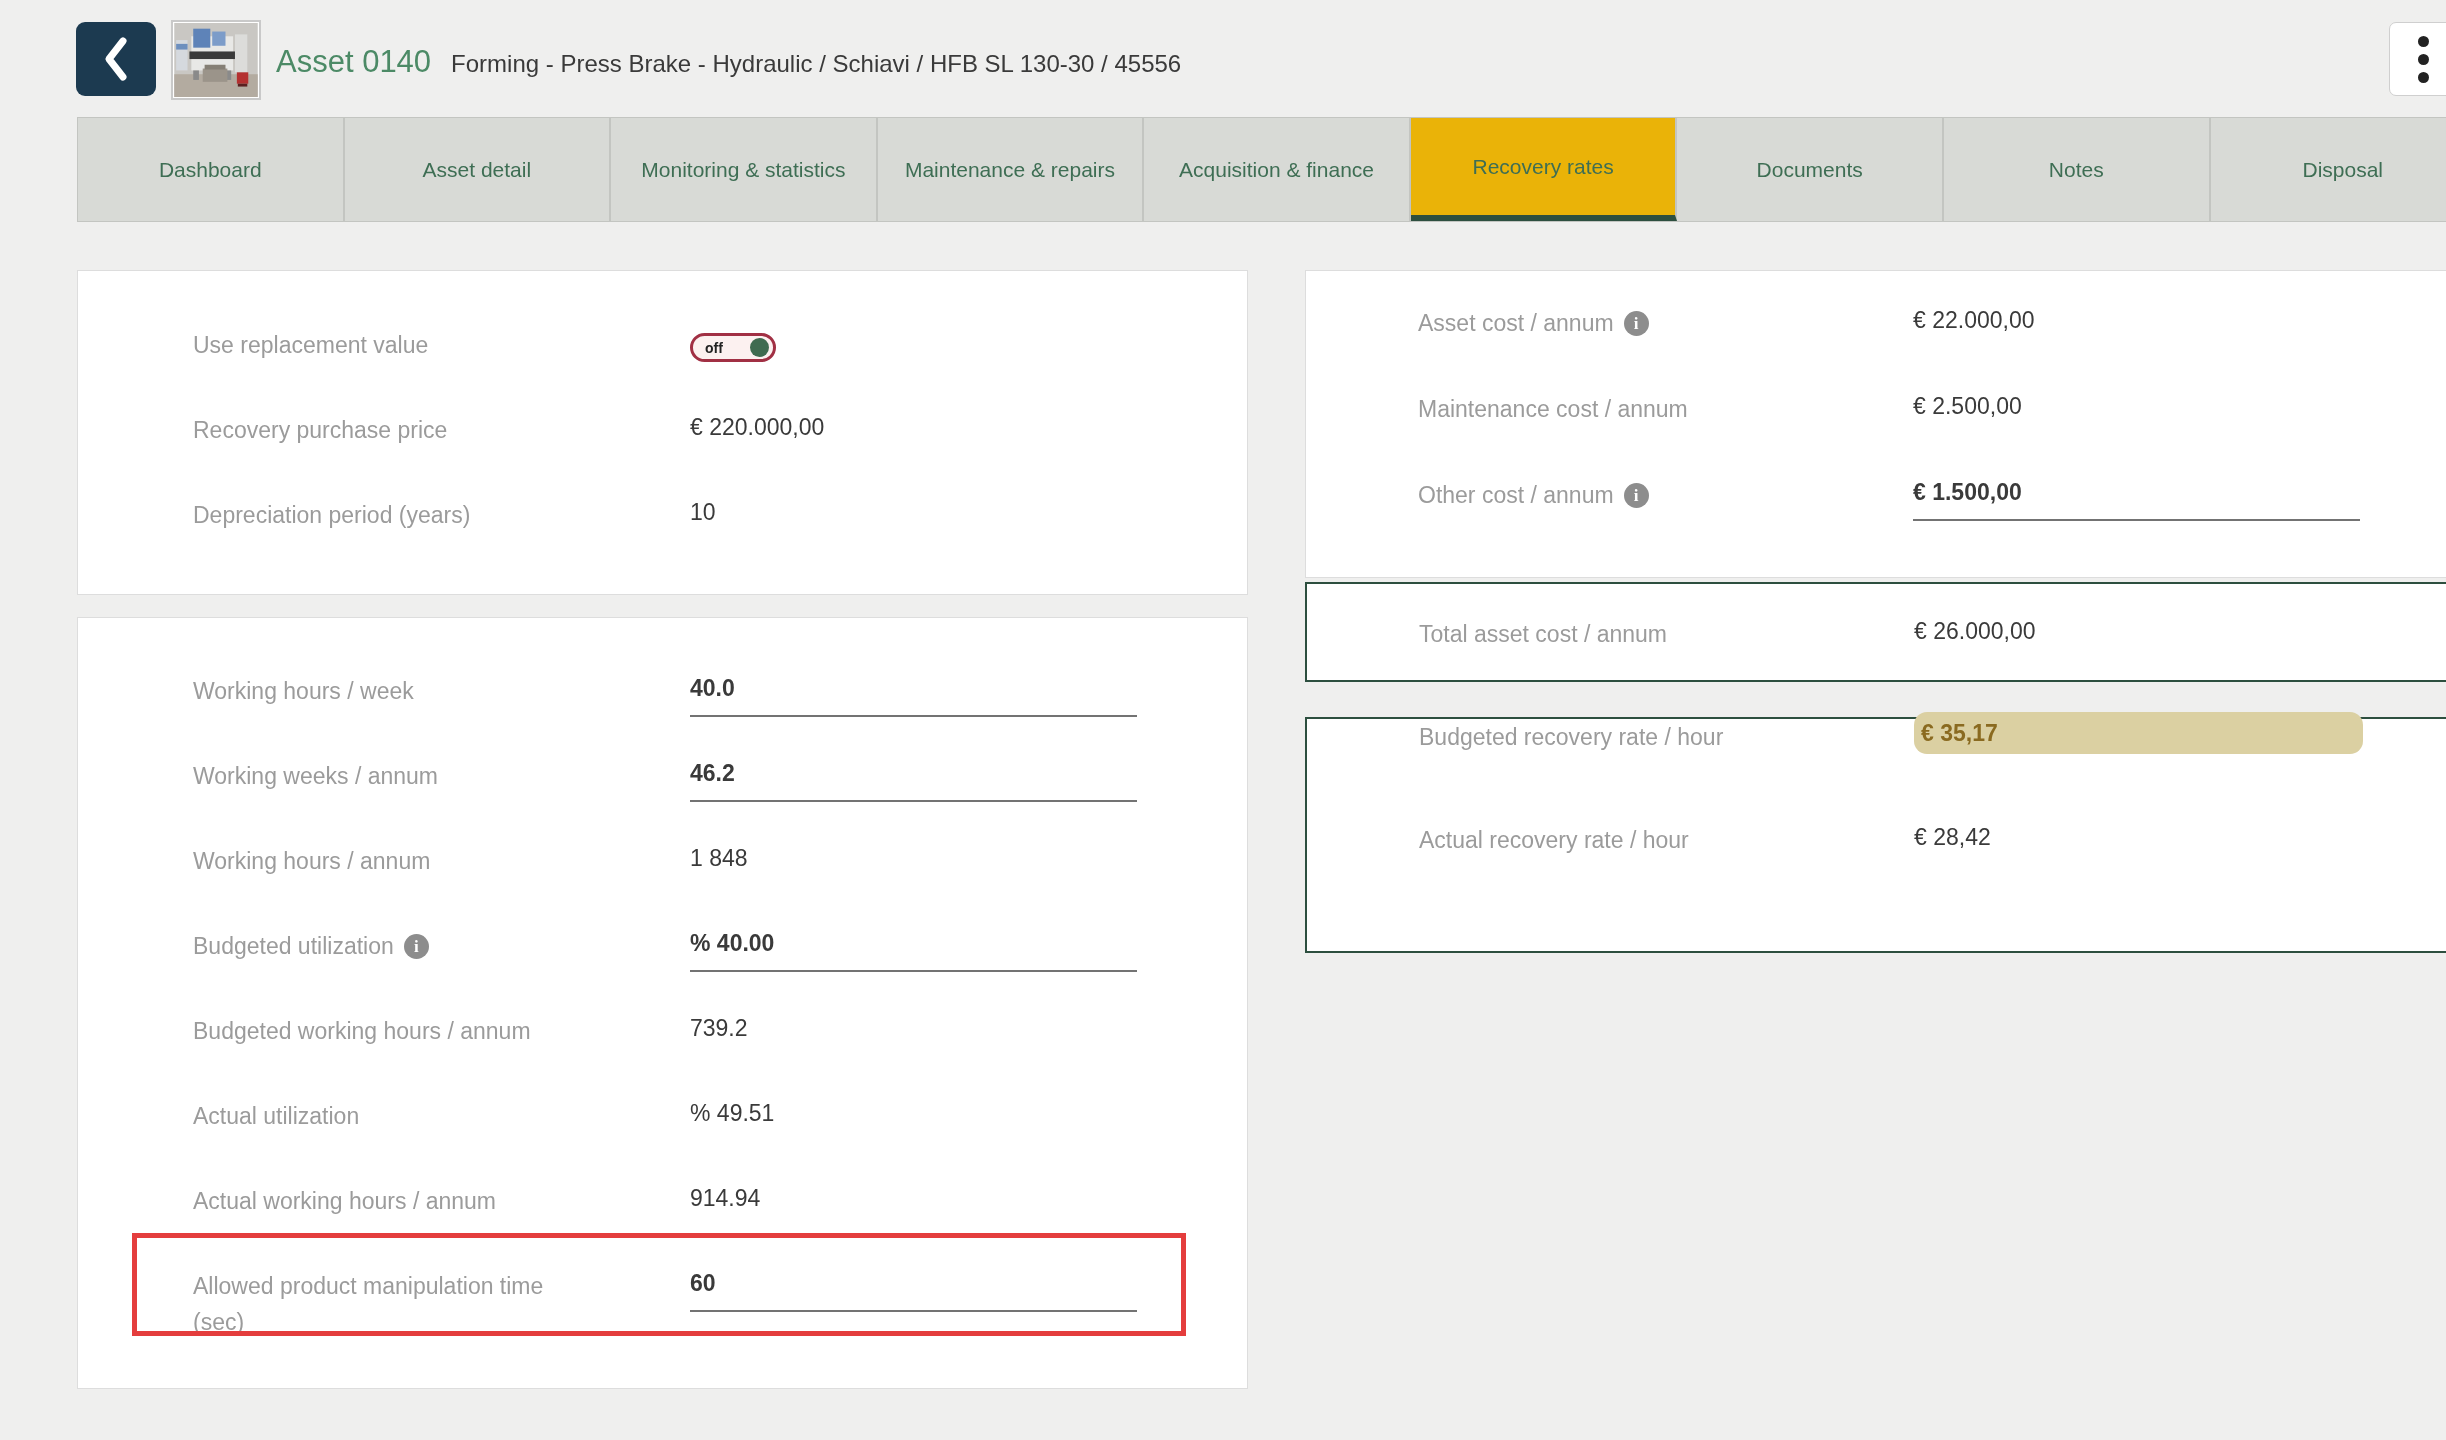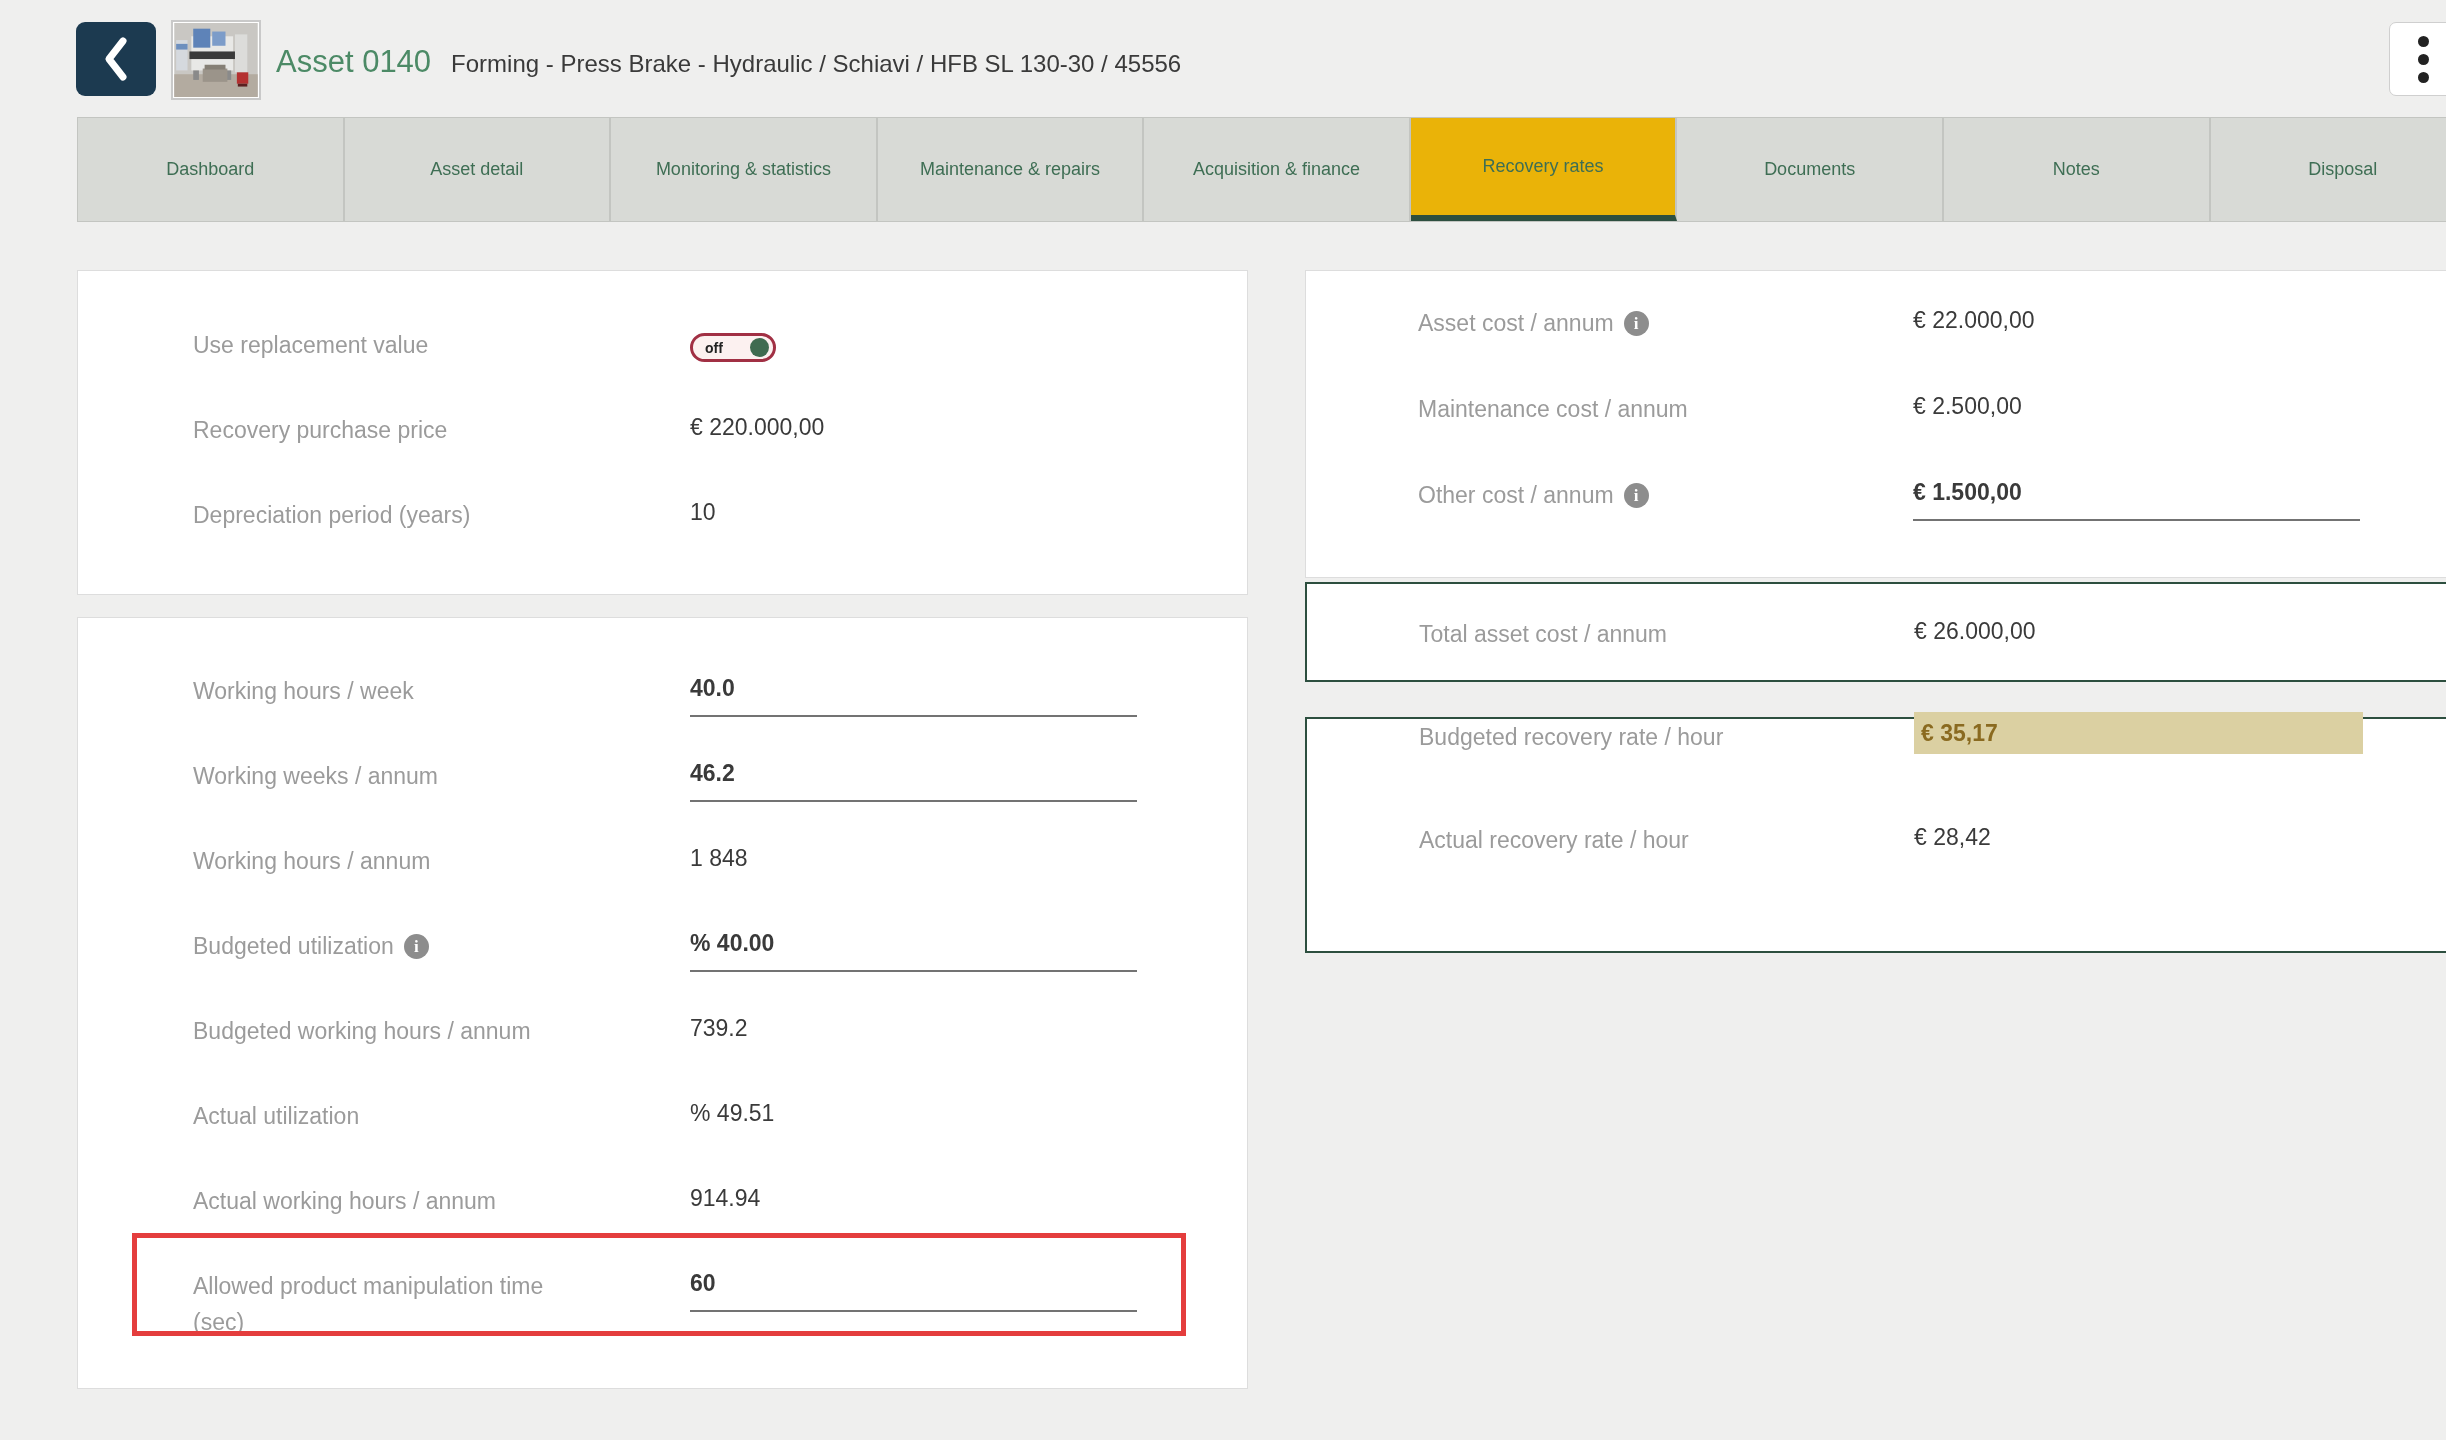--- a/index.html
+++ b/index.html
@@ -27,21 +27,21 @@
   .page-title{font-size:31px;color:var(--title-green);align-self:center;padding-top:6px;}
   .page-subtitle{font-size:24px;color:#3a3a3a;margin-left:20px;align-self:center;padding-top:9px;}
   .kebab-btn{position:absolute;left:2345px;top:22px;width:68px;height:74px;background:#fff;
              border:1px solid #cfcfcf;border-radius:7px;display:flex;flex-direction:column;
              align-items:center;justify-content:center;cursor:pointer;}
   .kebab-btn .dot{width:11px;height:11px;border-radius:50%;background:#222;margin:3.5px 0;}
 
   
   .tabbar{position:absolute;left:33px;top:117px;width:2399px;height:105px;display:flex;
           border:1px solid #c3c5c1;background:#d8dad6;}
-  .tab{flex:1;display:flex;align-items:center;justify-content:center;font-size:18px;
+  .tab{flex:1;display:flex;align-items:center;justify-content:center;font-size:21px;
        color:var(--tab-green);background:#d8dad6;border-right:2px solid #c3c5c1;cursor:pointer;}
   .tab:last-child{border-right:none;}
   .tab.active{background:#eab308;border-bottom:6px solid var(--accent-green);}
 
   
   .panel{position:absolute;background:#fff;border:1px solid #dddddd;}
   .panel.green{border:2px solid var(--accent-green);}
   #panel-replacement{left:33px;top:270px;width:1171px;height:325px;padding-top:56px;}
   #panel-working{left:33px;top:617px;width:1171px;height:772px;padding-top:55px;}
   #panel-costs{left:1261px;top:270px;width:1165px;height:308px;padding-top:34px;}
@@ -52,21 +52,21 @@
   #panel-costs .row{height:86px;}
   #box-total .row{height:60px;}
   #box-rates .row{height:103px;}
   .row:last-child{height:auto;}
   .row .label{position:absolute;left:115px;top:0;font-size:23px;color:#9b9b9b;line-height:36px;width:480px;}
   .row .value{position:absolute;left:612px;top:0;font-size:23px;color:#3a3a3a;line-height:30px;}
   .panel-right .row .label{left:112px;}
   .panel-right .row .value{left:607px;}
   .value.input{width:447px;border-bottom:2px solid #737373;padding-bottom:12px;font-weight:bold;}
   .value.highlight{top:-7px;width:449px;height:42px;line-height:42px;padding-left:7px;
-                   background:var(--highlight-bg);color:var(--highlight-text);font-weight:bold;}
+                   background:var(--highlight-bg);color:var(--highlight-text);font-weight:bold;border-radius:13px;}
 
   .info{display:inline-block;width:25px;height:25px;border-radius:50%;background:#8d8d8d;color:#fff;
         font-size:17px;font-weight:bold;text-align:center;line-height:25px;margin-left:10px;
         vertical-align:2px;font-family:"Liberation Serif",serif;cursor:pointer;}
 
   .toggle{position:absolute;left:612px;top:6px;width:86px;height:29px;border:3px solid var(--toggle-red);
           border-radius:16px;background:#fcf1f0;display:flex;align-items:center;
           justify-content:space-between;padding:0 4px 0 12px;cursor:pointer;}
   .toggle-label{font-size:14px;font-weight:bold;color:#222;}
   .toggle-knob{width:19px;height:19px;border-radius:50%;background:var(--knob-green);}

